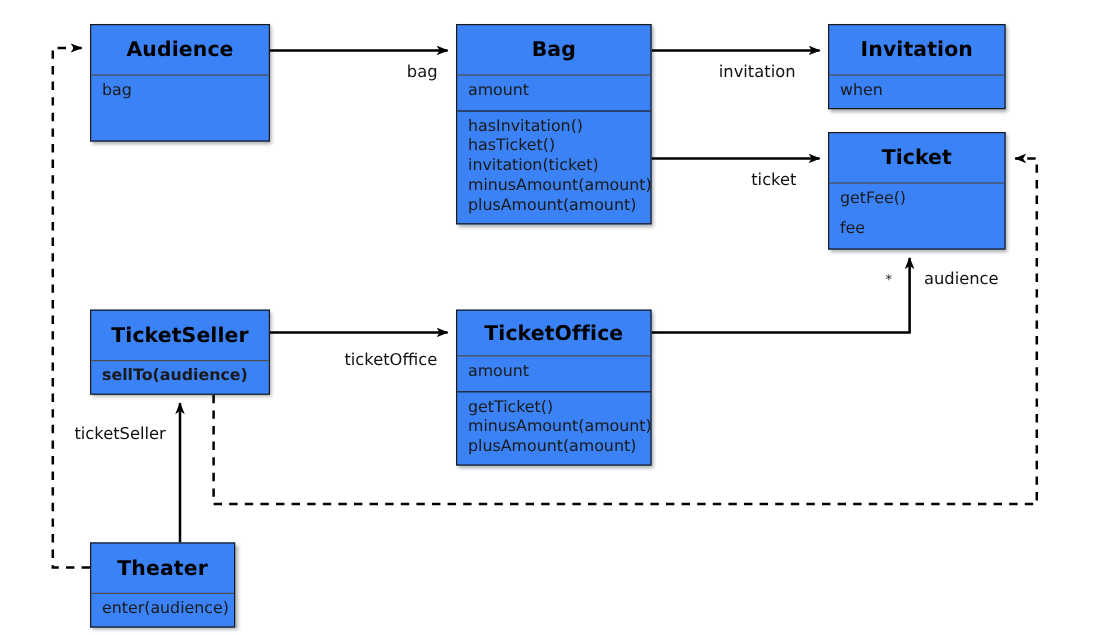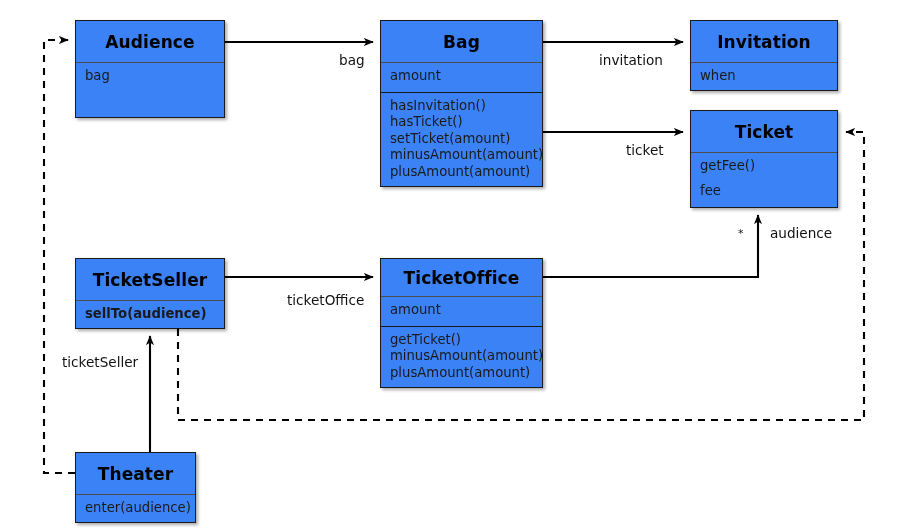--- a/index.html
+++ b/index.html
@@ -121,21 +121,21 @@
   </div>
 
   <div class="uml-class" style="left:380px; top:20px; width:163px; height:167px;">
     <div class="uml-name" style="height:42px;">Bag</div>
     <div class="uml-compartment" style="height:29px; border-top:none;">
       <div class="uml-member">amount</div>
     </div>
     <div class="uml-compartment">
       <div class="uml-member">hasInvitation()</div>
       <div class="uml-member">hasTicket()</div>
-      <div class="uml-member">setTicket(amount)</div>
+      <div class="uml-member">invitation(ticket)</div>
       <div class="uml-member">minusAmount(amount)</div>
       <div class="uml-member">plusAmount(amount)</div>
     </div>
   </div>
 
   <div class="uml-class" style="left:690px; top:20px; width:148px; height:71px;">
     <div class="uml-name" style="height:42px;">Invitation</div>
     <div class="uml-compartment" style="border-top:none;">
       <div class="uml-member">when</div>
     </div>

